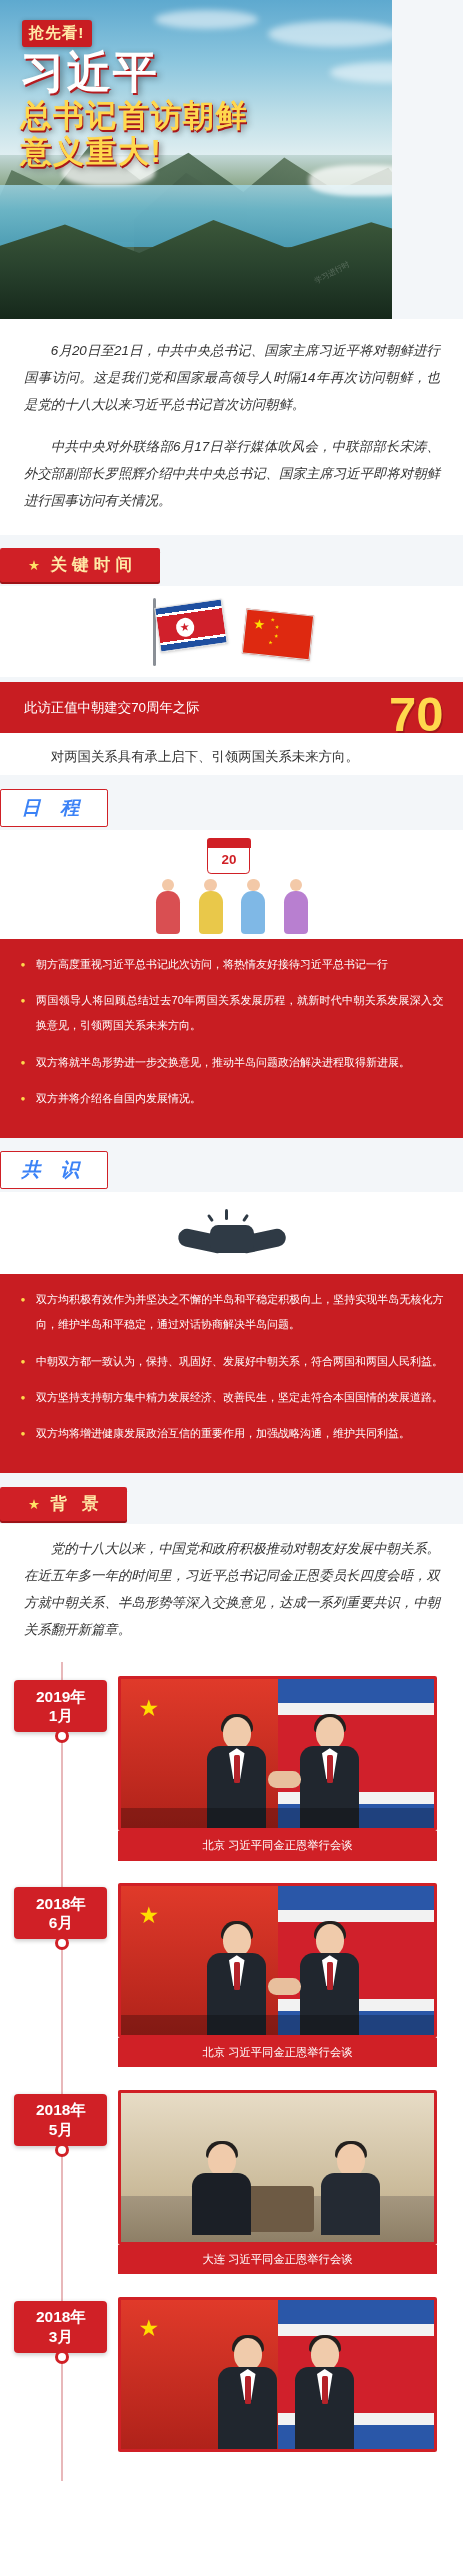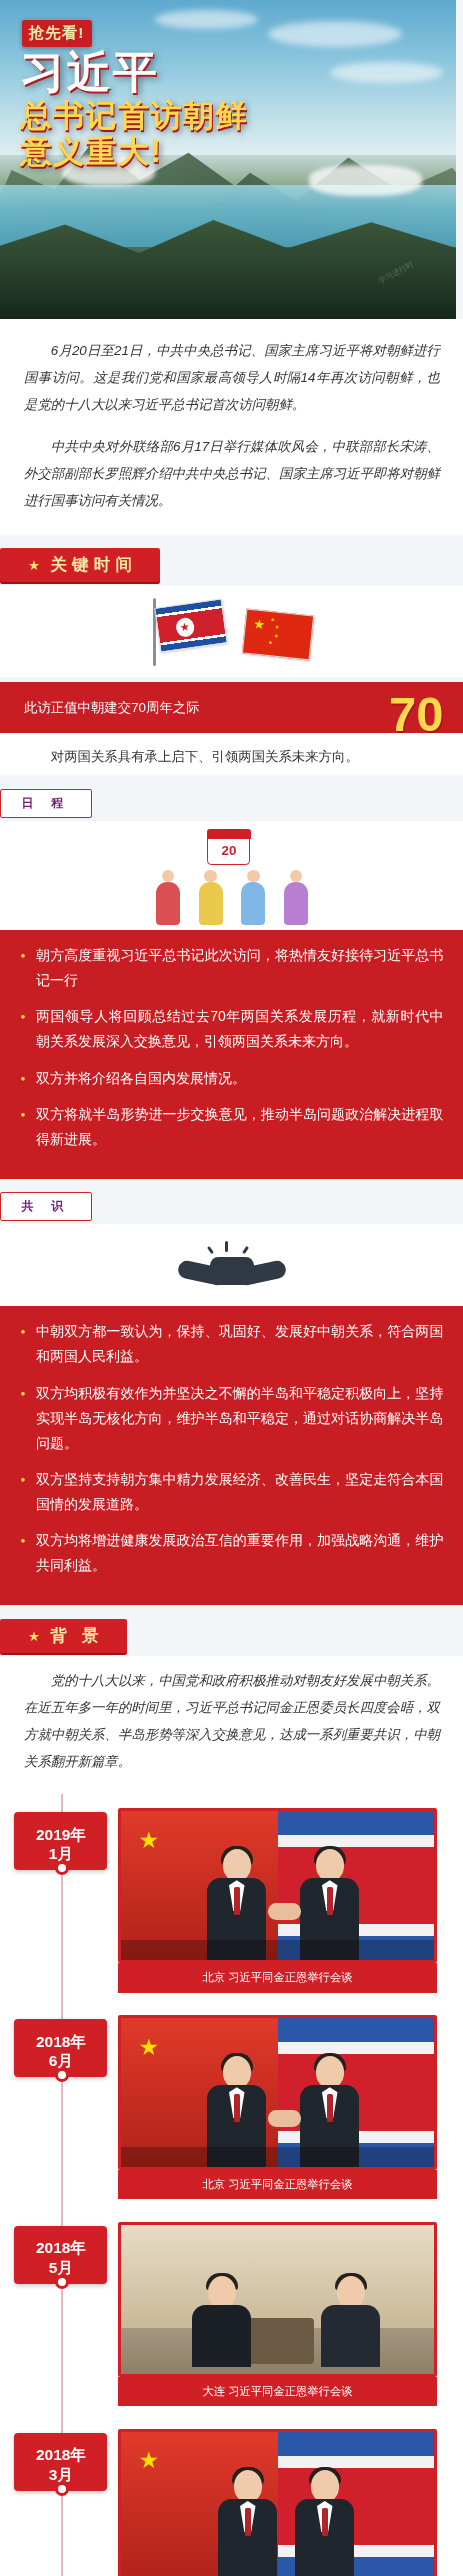--- a/index.html
+++ b/index.html
@@ -10,21 +10,21 @@
   }
   .page {
     width: 464px;
     position: relative;
     background: #f3f6f9;
   }
 
   
   .hero {
     position: relative;
-    width: 456px;
+    width: 392px;
     height: 319px;
     overflow: hidden;
     background: linear-gradient(180deg, #6fb8d8 0%, #9fd0e2 28%, #cfe4ea 46%, #8ea98c 58%, #4d6b54 78%, #2e4435 100%);
   }
   .hero .sky {
     position: absolute; left: 0; top: 0; width: 464px; height: 155px;
     background: linear-gradient(180deg,#5ea9cf 0%, #8cc6de 40%, #bfdfe8 75%, #dfeef1 100%);
   }
   .hero .cloud {
     position: absolute; background: rgba(255,255,255,.55); border-radius: 50%;
@@ -102,22 +102,22 @@
   .ribbon:before, .ribbon:after {
     content: ""; position: absolute; top: 7.2px; width: 20.6px; height: 18.5px;
     background: #a5171c; z-index: -1;
   }
   .ribbon:before { left: -17.5px; clip-path: polygon(0 0, 100% 0, 100% 100%, 0 100%, 16% 50%); }
   .ribbon:after { right: -17.5px; clip-path: polygon(0 0, 100% 0, 84% 50%, 100% 100%, 0 100%); }
 
   .ribbon2 {
     display: inline-block; position: relative;
     background: #ffffff; border: 1.5px solid #d02026;
-    color: #701a75; font-size: 12px; font-weight: bold; letter-spacing: 7.2px;
-    padding: 5.2px 20.6px; border-radius: 2.1px;
+    color: #3b82f6; font-size: 19px; font-weight: bold; letter-spacing: 7.2px;
+    padding: 5.2px 20.6px; border-radius: 2.1px; font-style: italic;
   }
 
   
   .flags-block { background: #ffffff; text-align: center; padding: 9.3px 0 3.1px; }
   .flags { display: inline-block; position: relative; width: 170px; height: 77px; }
   .flag {
     position: absolute; width: 68px; height: 45px; border: 0.5px solid #ddd;
     box-shadow: 0.5px 1px 2.6px rgba(0,0,0,.18);
   }
   .flag-dprk { left: 10.3px; top: 8.2px; transform: rotate(-8deg);
@@ -162,21 +162,21 @@
 
   .people-row { text-align: center; background: #ffffff; padding: 2.1px 0 0; height: 62px; position: relative; }
   .person { display: inline-block; width: 30px; height: 56px; margin: 0 5.2px; position: relative; vertical-align: bottom; }
   .person .head { position: absolute; left: 8.8px; top: 0; width: 12.4px; height: 12.4px; border-radius: 50%; background: #f3c9a8; }
   .person .body { position: absolute; left: 3.1px; top: 12.4px; width: 24px; height: 43px; border-radius: 11.3px 11.3px 4.1px 4.1px; }
 
   .red-list {
     background: #c81d22; color: #ffffff; padding: 13.4px 20.6px 15.5px;
   }
   .red-list .item {
-    font-size: 14px; line-height: 25px; margin-bottom: 11.3px;
+    font-size: 11px; line-height: 25px; margin-bottom: 11.3px;
     padding-left: 15.5px; position: relative; text-align: justify;
   }
   .red-list .item:before {
     content: "●"; position: absolute; left: 0; top: 0; font-size: 8.2px; color: #ffd84d;
   }
 
   
   .handshake-wrap { background: #ffffff; text-align: center; padding: 12.4px 0 5.2px; }
   .handshake { display: inline-block; width: 108px; height: 62px; position: relative; }
   .hs-arm {
@@ -191,21 +191,21 @@
   .bg-text { background: #ffffff; padding: 11.3px 24px 3.1px; }
   .timeline { position: relative; background: #ffffff; padding: 5.2px 0 15.5px 0; }
   .tl-line { position: absolute; left: 61px; top: 0; bottom: 0; width: 2.1px; background: #e8b8ba; }
   .tl-row { position: relative; padding: 9.3px 0 13.4px 0; min-height: 170px; }
   .tl-date {
     position: absolute; left: 14.4px; top: 13.4px; width: 93px;
     background: #d02026; color: #ffffff; text-align: center;
     border-radius: 4.1px; padding: 6.2px 0; box-shadow: 0 1.5px 4.1px rgba(0,0,0,.2);
     z-index: 2;
   }
-  .tl-date .y { font-size: 15.5px; font-weight: bold; line-height: 19.6px; margin-top: 6px; }
+  .tl-date .y { font-size: 15.5px; font-weight: bold; line-height: 19.6px; }
   .tl-date .m { font-size: 15.5px; font-weight: bold; line-height: 19.6px; }
   .tl-dot {
     position: absolute; left: 55px; top: 62px; width: 14.4px; height: 14.4px;
     border-radius: 50%; background: #ffffff; border: 3.1px solid #d02026; z-index: 3;
   }
   .tl-card { margin-left: 118px; width: 319px; }
   .photo {
     width: 319px; height: 155px; border: 3.1px solid #d02026; border-radius: 2.1px;
     position: relative; overflow: hidden;
     background: linear-gradient(180deg, #c53a33 0%, #a32a25 100%);
@@ -324,44 +324,44 @@
     </div>
     <div class="person">
       <div class="head"></div>
       <div class="body" style="background:#b87fd0;"></div>
     </div>
   </div>
 
   <div class="red-list">
     <div class="item">朝方高度重视习近平总书记此次访问，将热情友好接待习近平总书记一行</div>
     <div class="item">两国领导人将回顾总结过去70年两国关系发展历程，就新时代中朝关系发展深入交换意见，引领两国关系未来方向。</div>
+    <div class="item">双方将就半岛形势进一步交换意见，推动半岛问题政治解决进程取得新进展。</div>
     <div class="item">双方并将介绍各自国内发展情况。</div>
-    <div class="item">双方将就半岛形势进一步交换意见，推动半岛问题政治解决进程取得新进展。</div>
   </div>
 
   <div class="ribbon-wrap">
     <div class="ribbon2">
       <span>共  识</span>
     </div>
   </div>
 
   <div class="handshake-wrap">
     <div class="handshake">
       <div class="hs-arm left"></div>
       <div class="hs-arm right"></div>
       <div class="hs-hand"></div>
       <div class="hs-spark" style="left:47px;top:4.1px;width:3.1px;height:11.3px;"></div>
       <div class="hs-spark" style="left:31px;top:9.3px;width:3.1px;height:8.2px;transform:rotate(-35deg);"></div>
       <div class="hs-spark" style="left:66px;top:9.3px;width:3.1px;height:8.2px;transform:rotate(35deg);"></div>
     </div>
   </div>
 
   <div class="red-list">
+    <div class="item">双方均积极有效作为并坚决之不懈的半岛和平稳定积极向上，坚持实现半岛无核化方向，维护半岛和平稳定，通过对话协商解决半岛问题。</div>
     <div class="item">中朝双方都一致认为，保持、巩固好、发展好中朝关系，符合两国和两国人民利益。</div>
-    <div class="item">双方均积极有效作为并坚决之不懈的半岛和平稳定积极向上，坚持实现半岛无核化方向，维护半岛和平稳定，通过对话协商解决半岛问题。</div>
     <div class="item">双方坚持支持朝方集中精力发展经济、改善民生，坚定走符合本国国情的发展道路。</div>
     <div class="item">双方均将增进健康发展政治互信的重要作用，加强战略沟通，维护共同利益。</div>
   </div>
 
   <div class="ribbon-wrap">
     <div class="ribbon">
       <span class="star">★</span><span>背  景</span>
     </div>
   </div>
 

